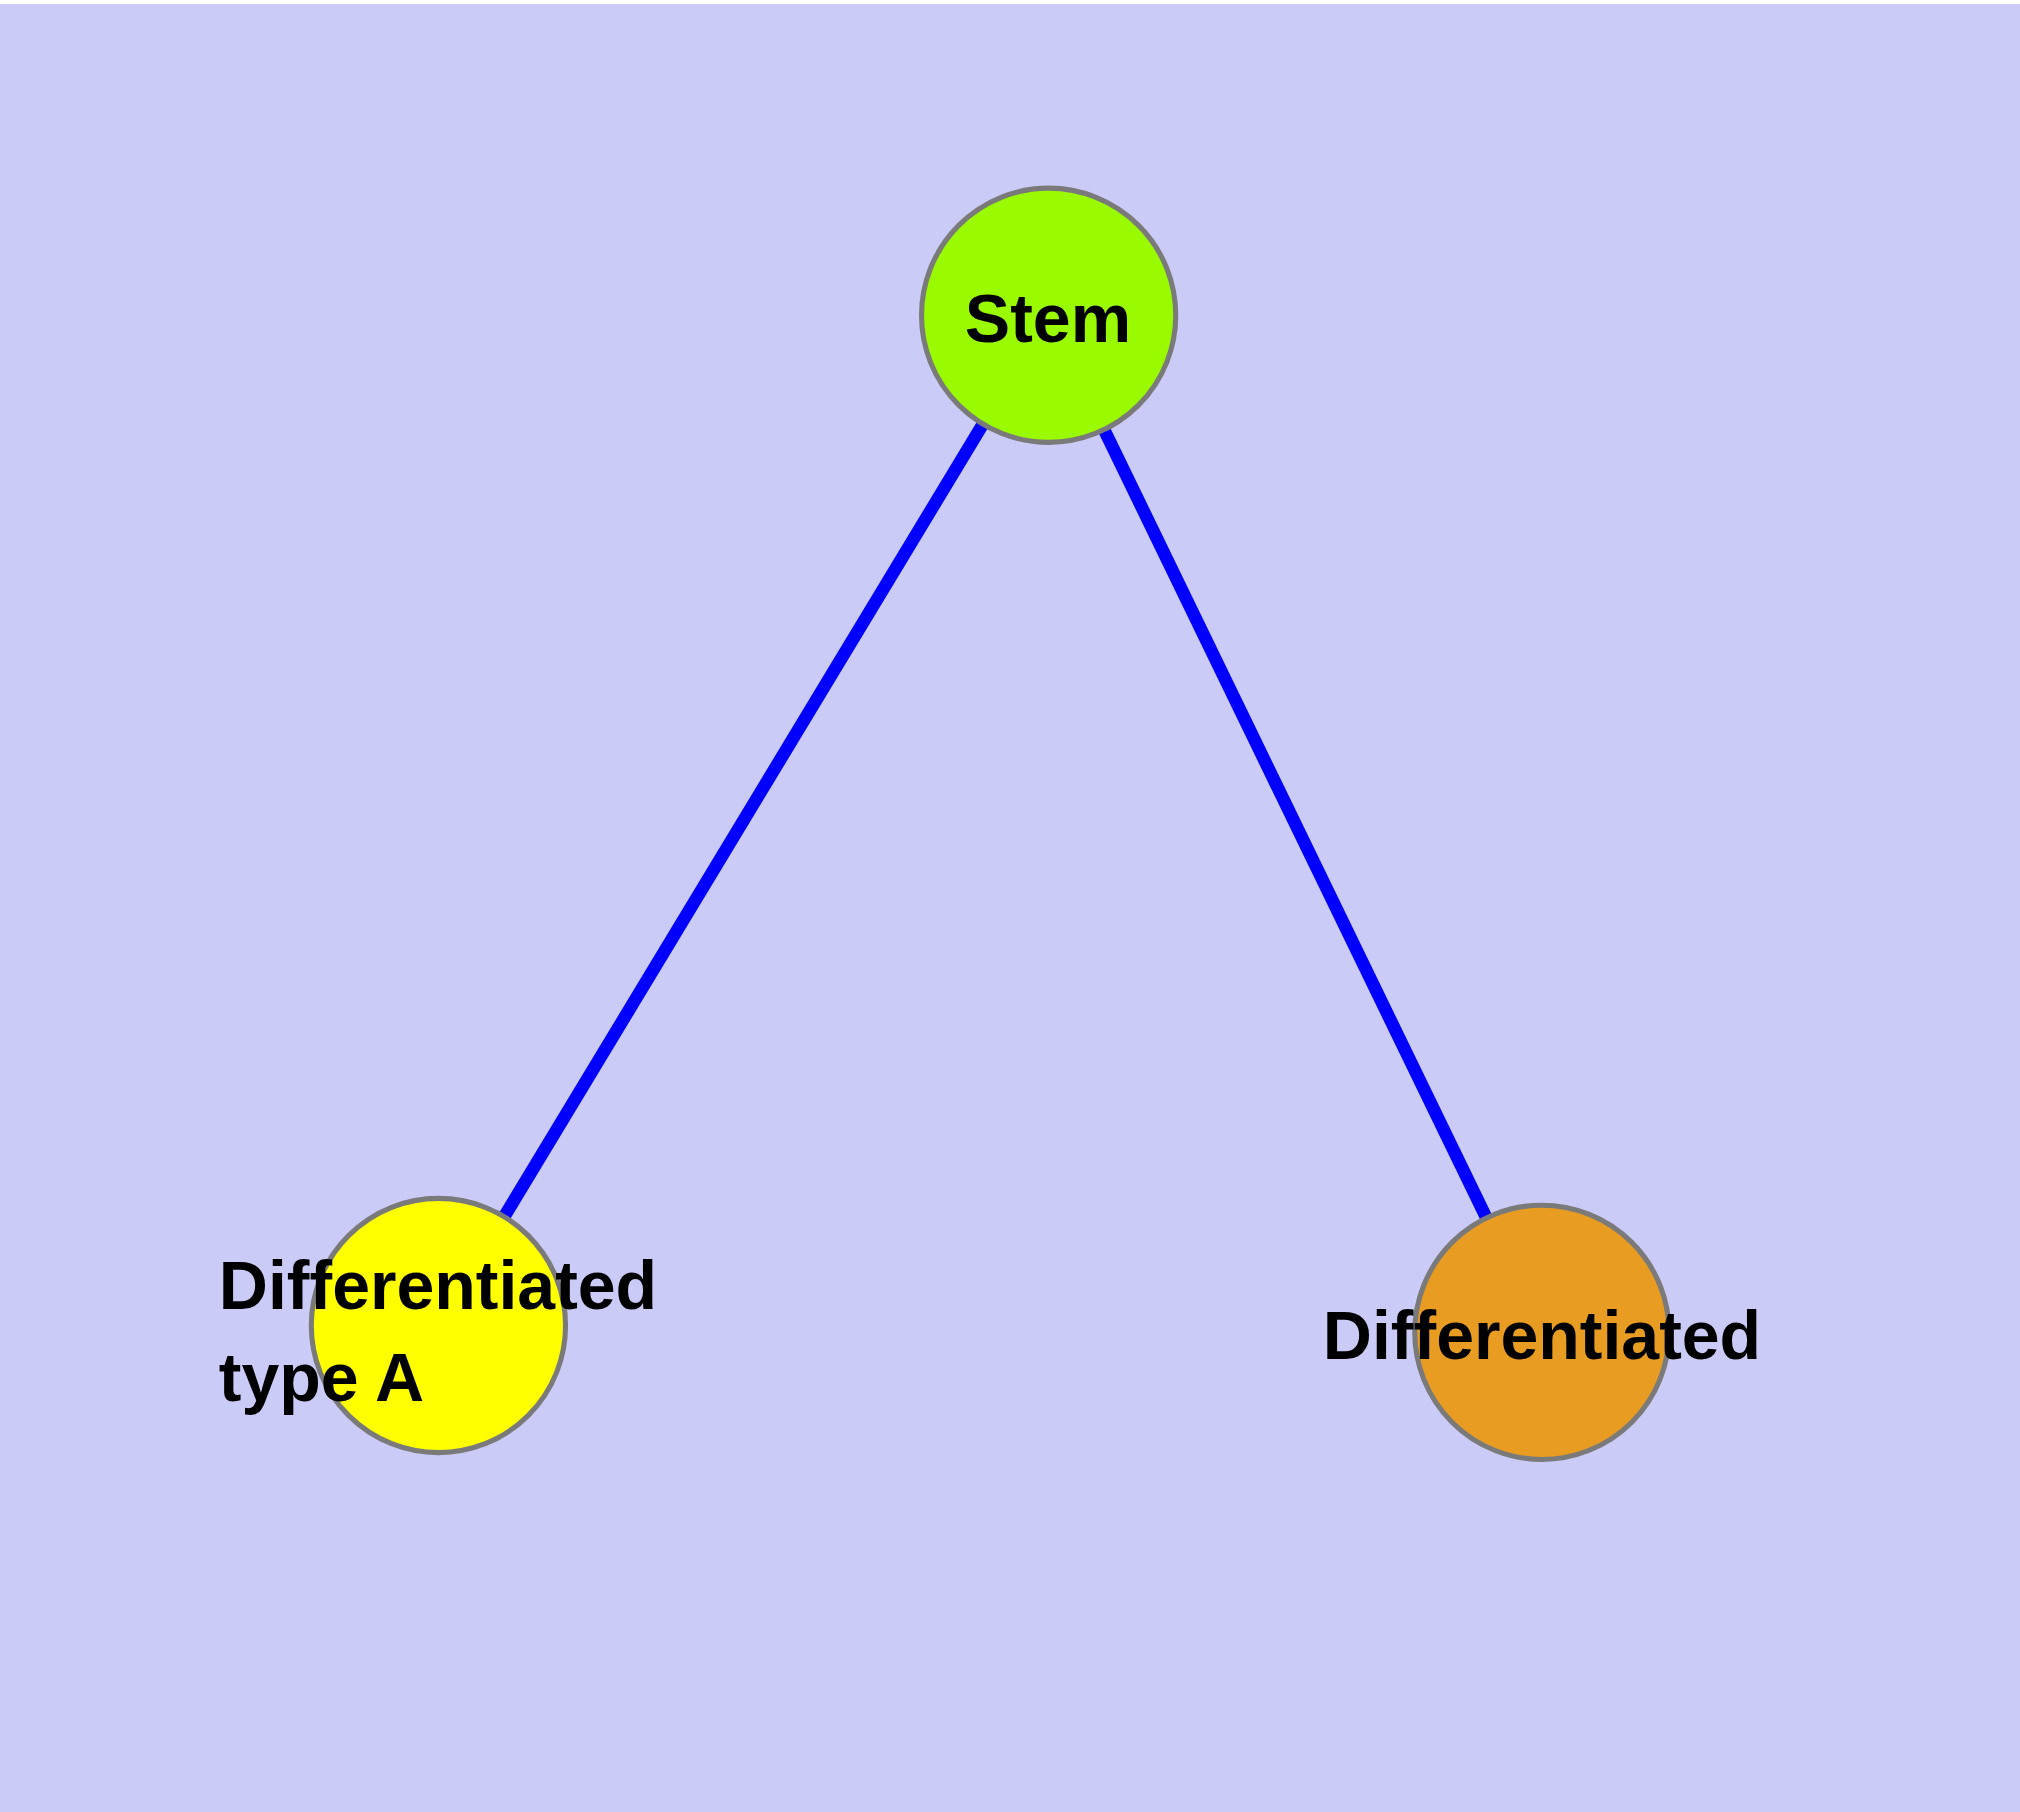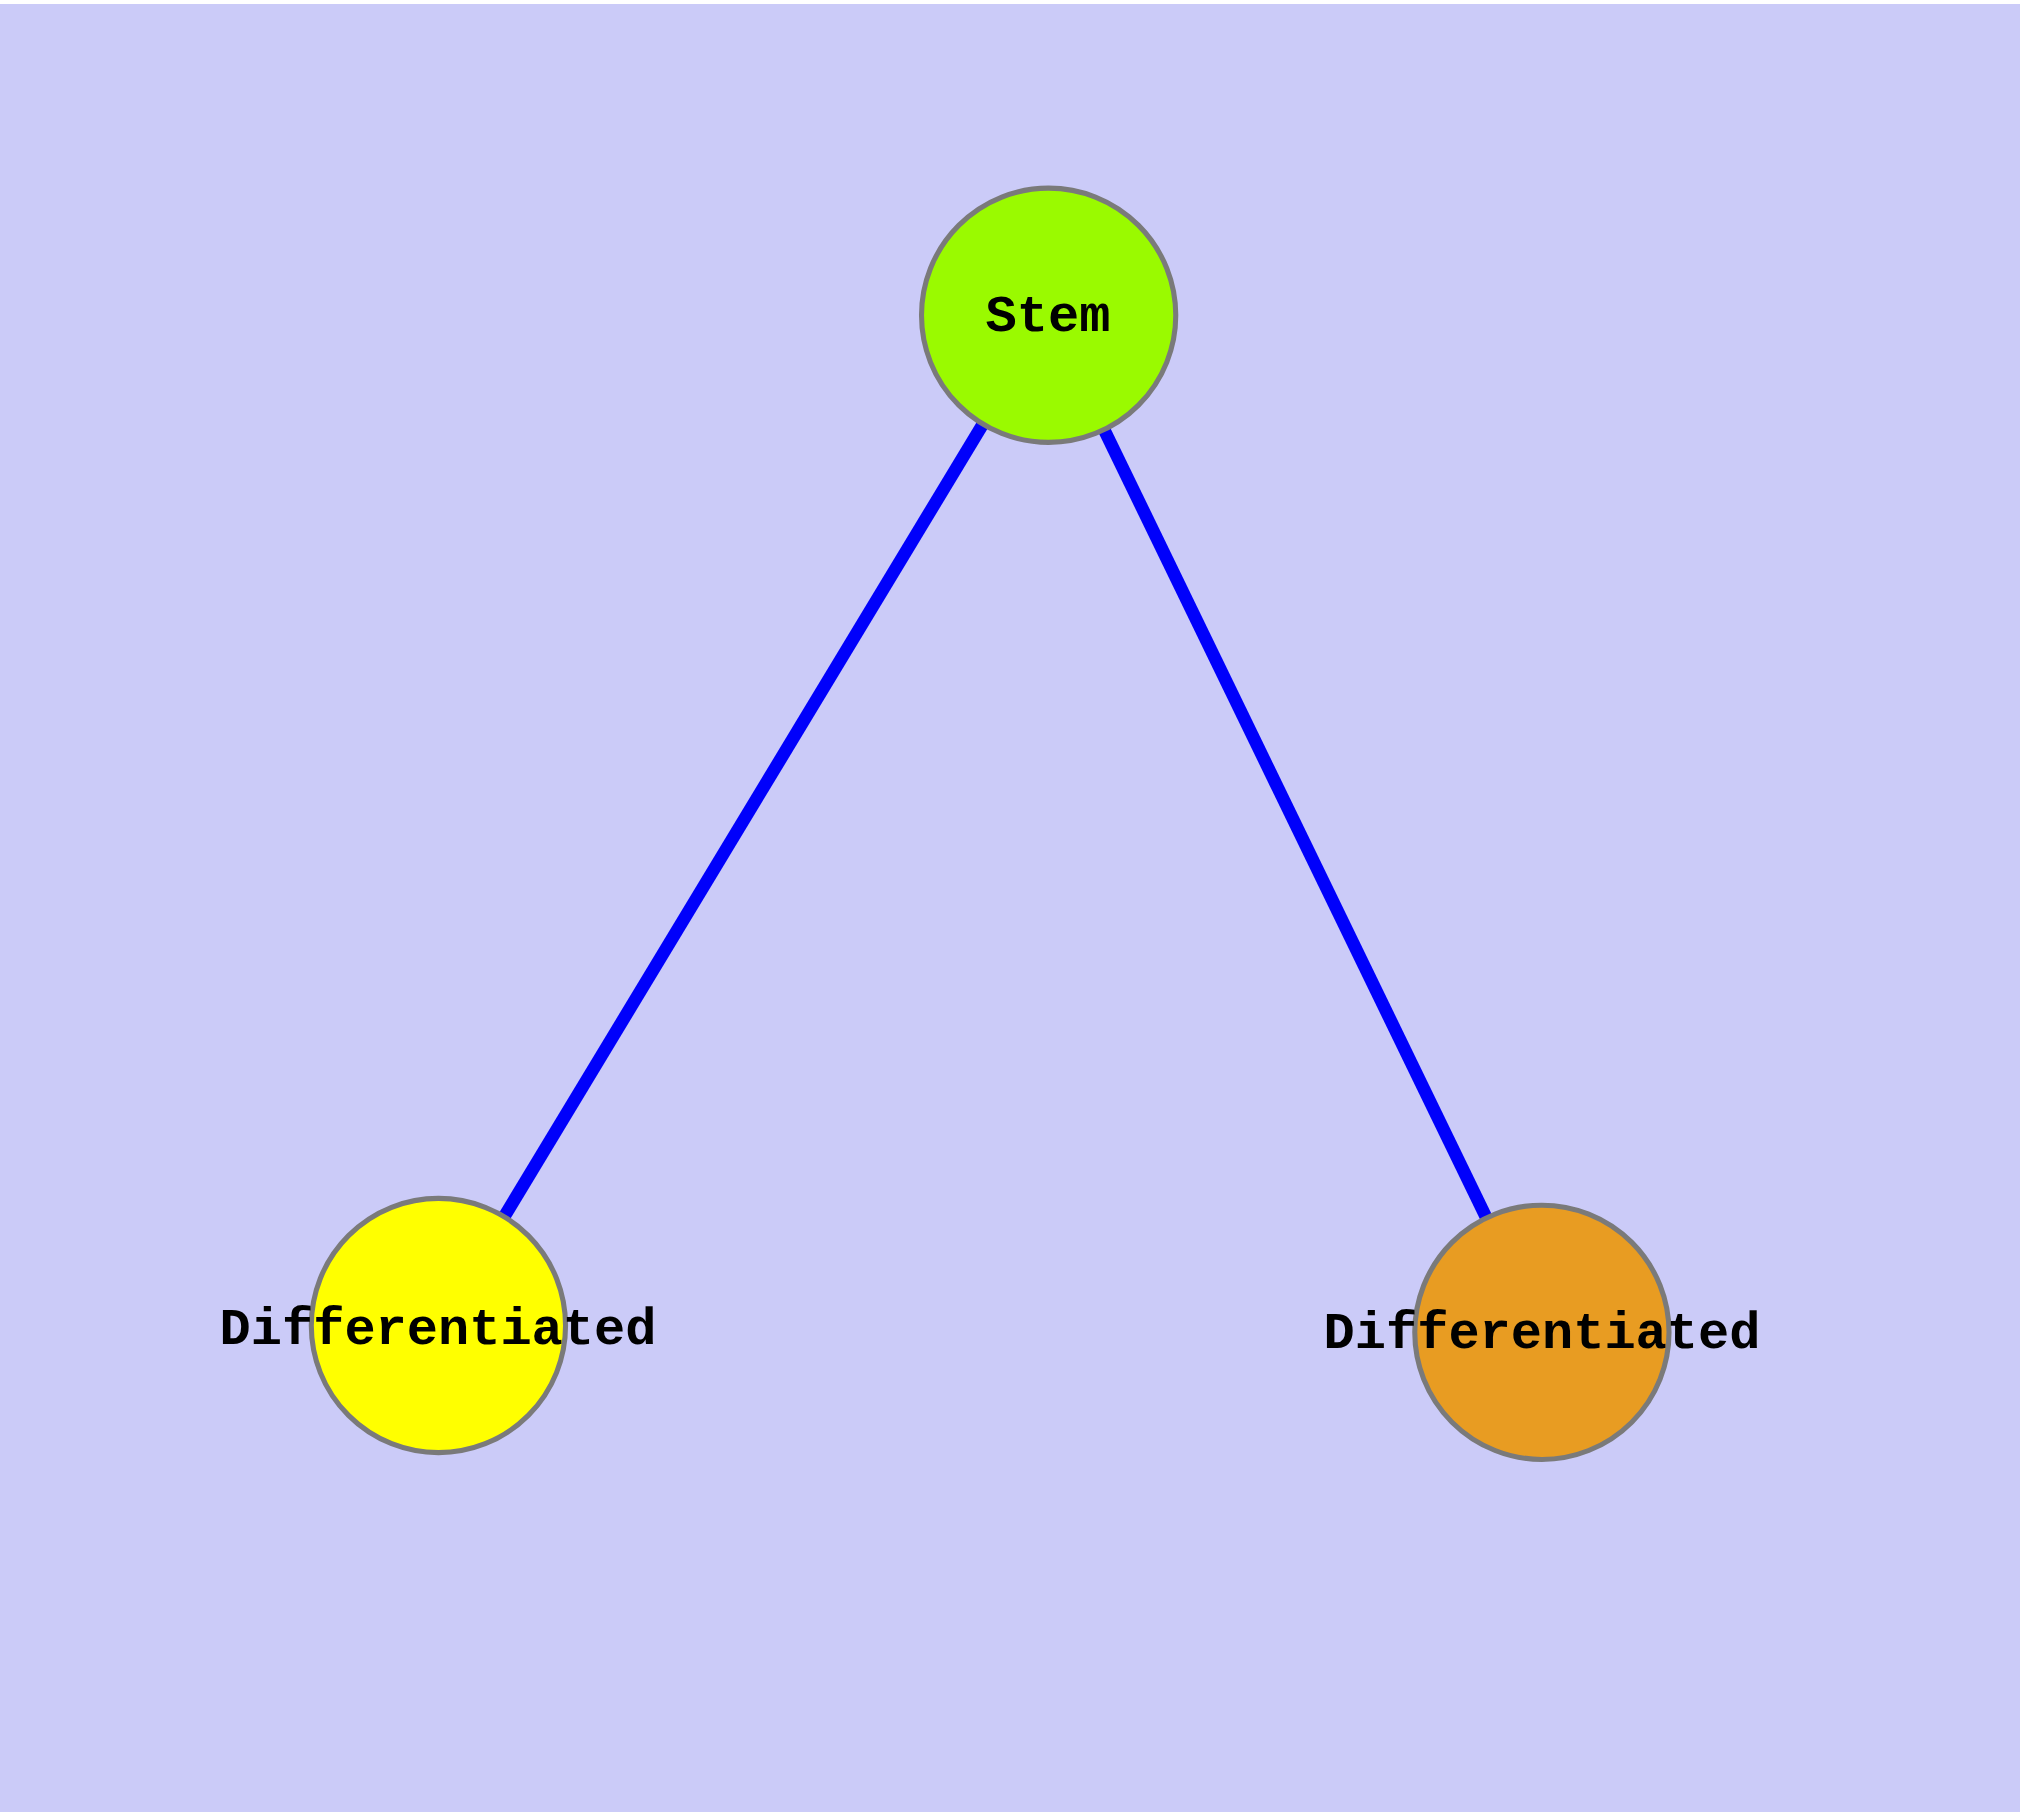--- a/index.html
+++ b/index.html
@@ -33,26 +33,25 @@
     stroke-width: 15px;
     fill: none;
   }
   .node-circle {
     stroke-width: 6px;
   }
   .node-label {
     position: absolute;
     transform: translate(-50%, -50%);
     font-weight: bold;
-    font-size: 52px;
+    font-size: 68px;
     line-height: 92px;
     text-align: left;
     white-space: nowrap;
     color: #000000;
-    font-family: Liberation Mono, monospace;
   }
   .label-line {
     display: block;
   }
 </style>
 </head>
 <body>
 
 <div id="canvas" style="background-color: rgb(203, 203, 248);">
 
@@ -70,20 +69,21 @@
 
     <circle class="node-circle" cx="1819" cy="1572" r="150" fill="#E89C22" stroke="#7A7A7A"></circle>
   </svg>
 
   <div class="node-label" style="left: 1048px; top: 318px; color: rgb(0, 0, 0);">
     <span class="label-line">Stem</span>
   </div>
 
   <div class="node-label" style="left: 438px; top: 1331px; color: rgb(0, 0, 0);">
     <span class="label-line">Differentiated</span>
+    <span class="label-line">type A</span>
   </div>
 
   <div class="node-label" style="left: 1542px; top: 1335px; color: rgb(0, 0, 0);">
     <span class="label-line">Differentiated</span>
   </div>
 
 </div>
 
 
 </body></html>

